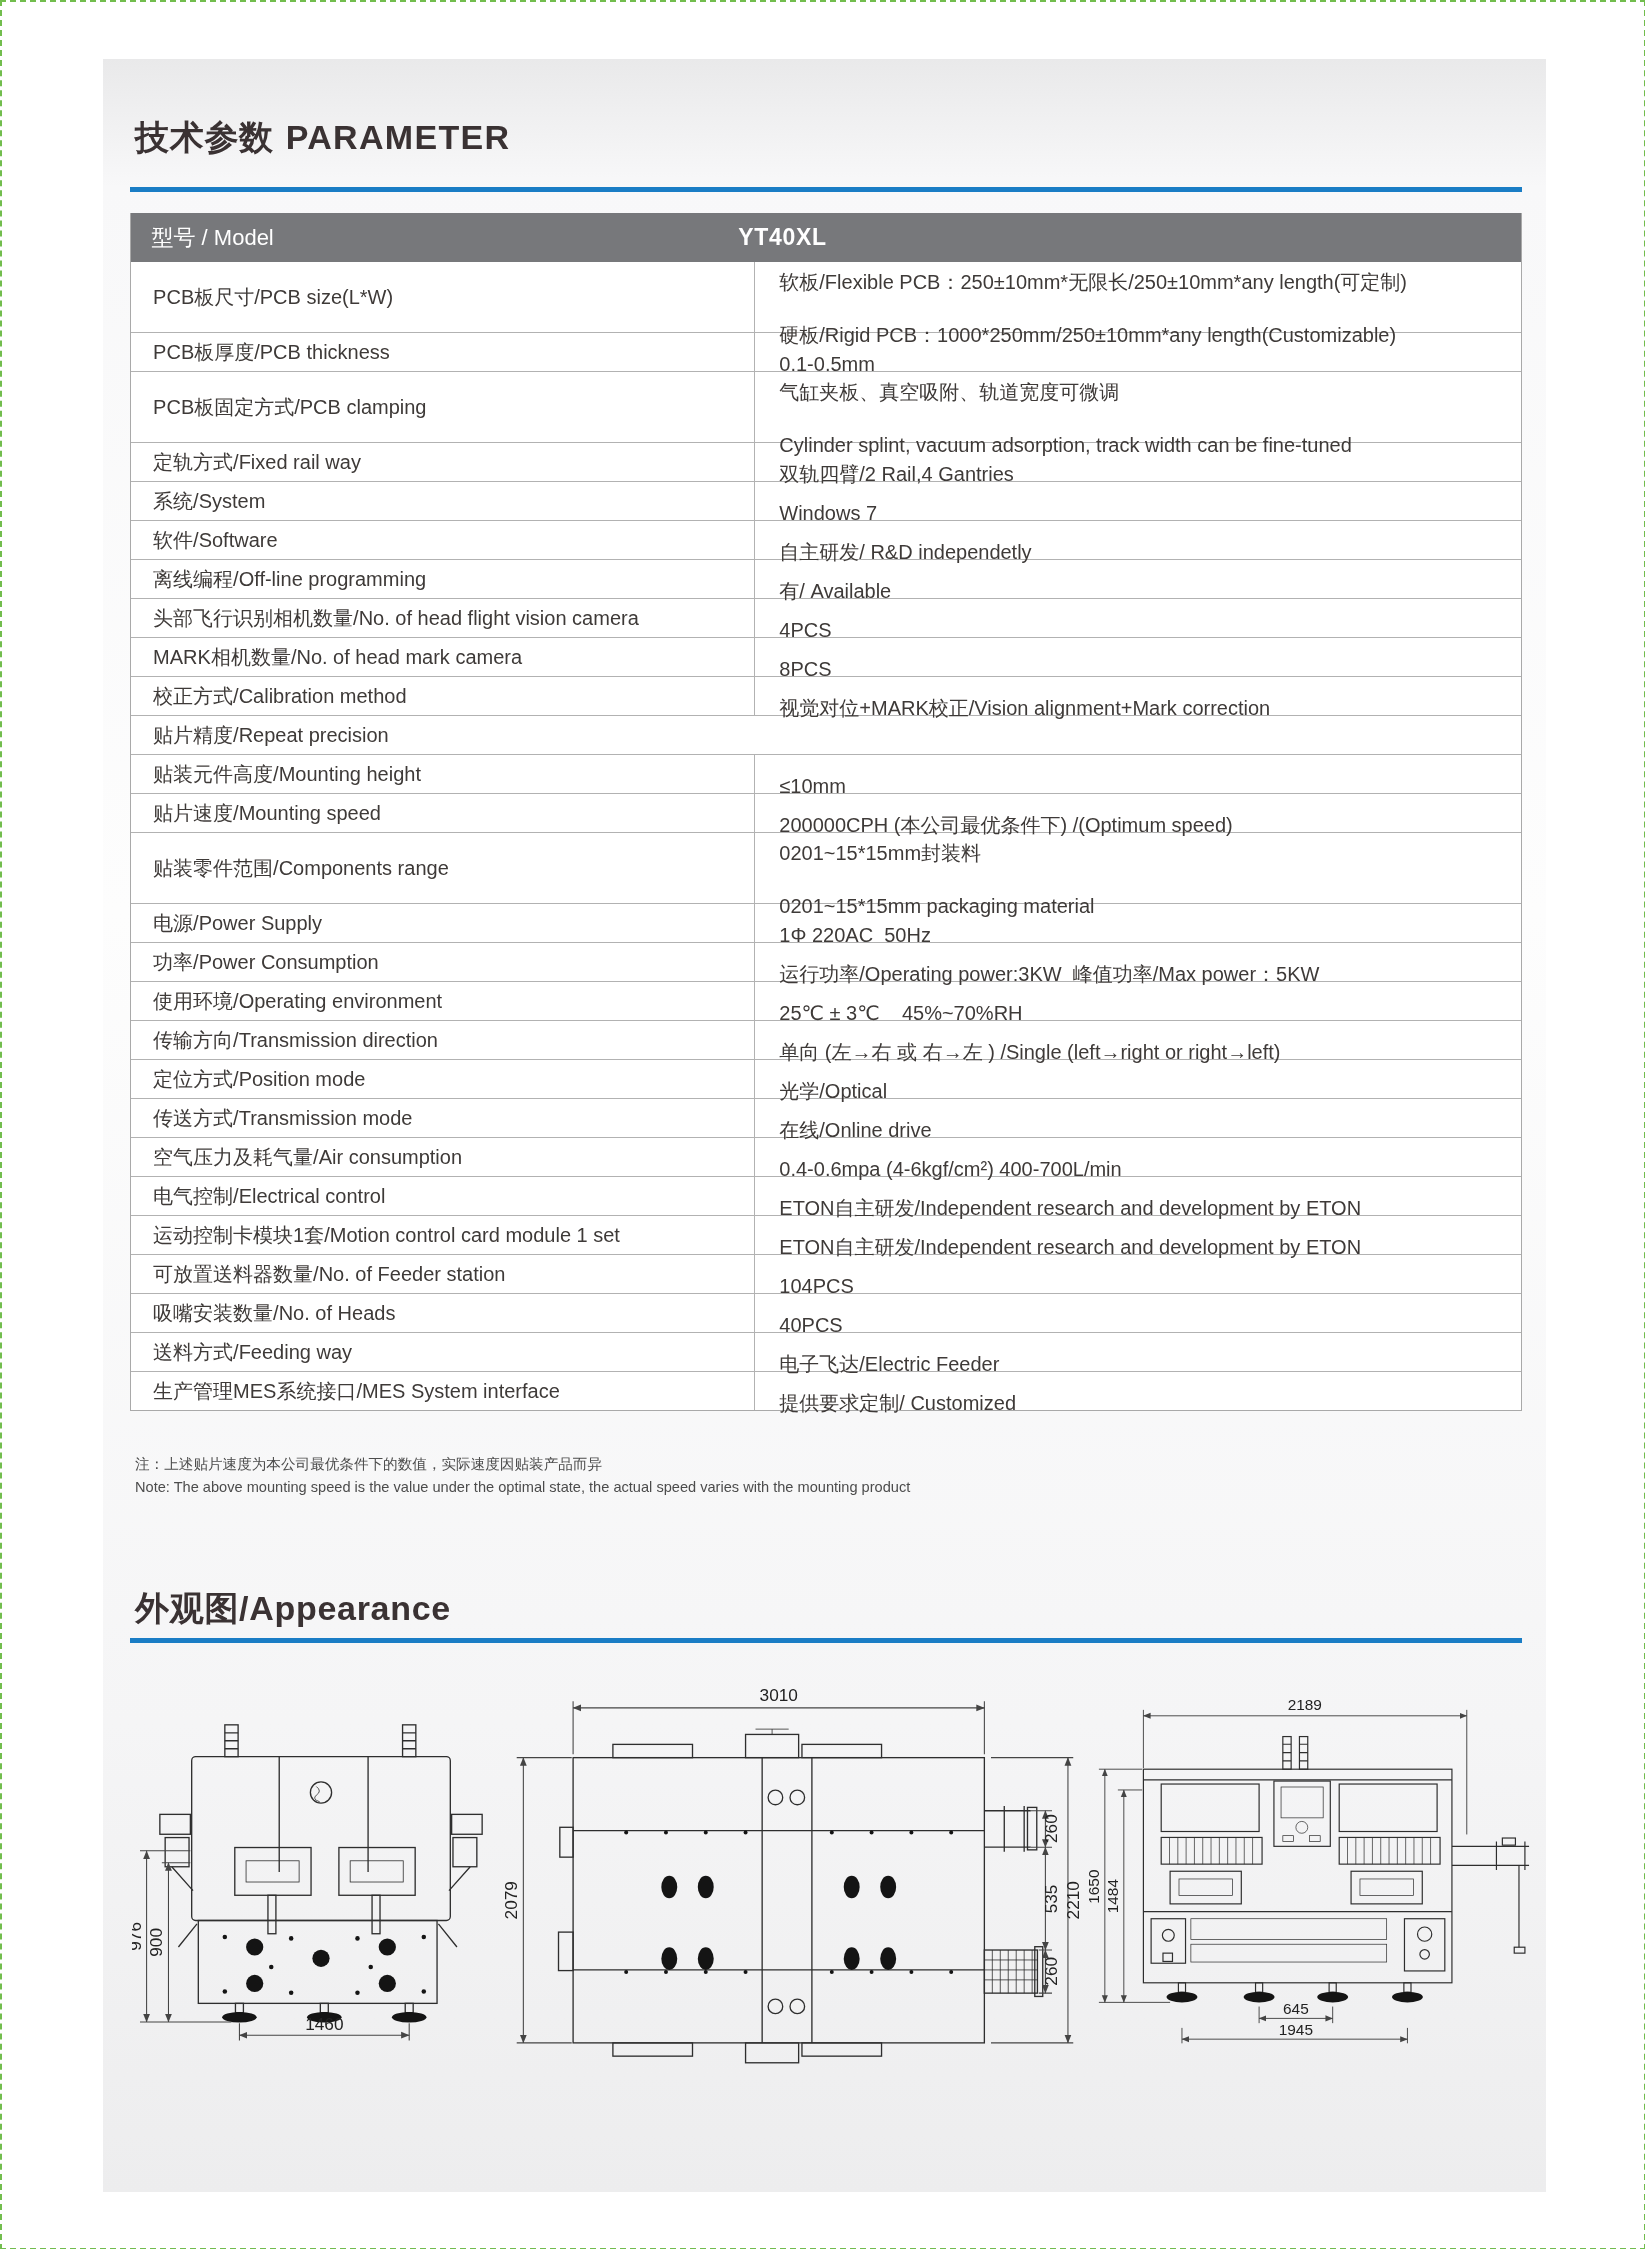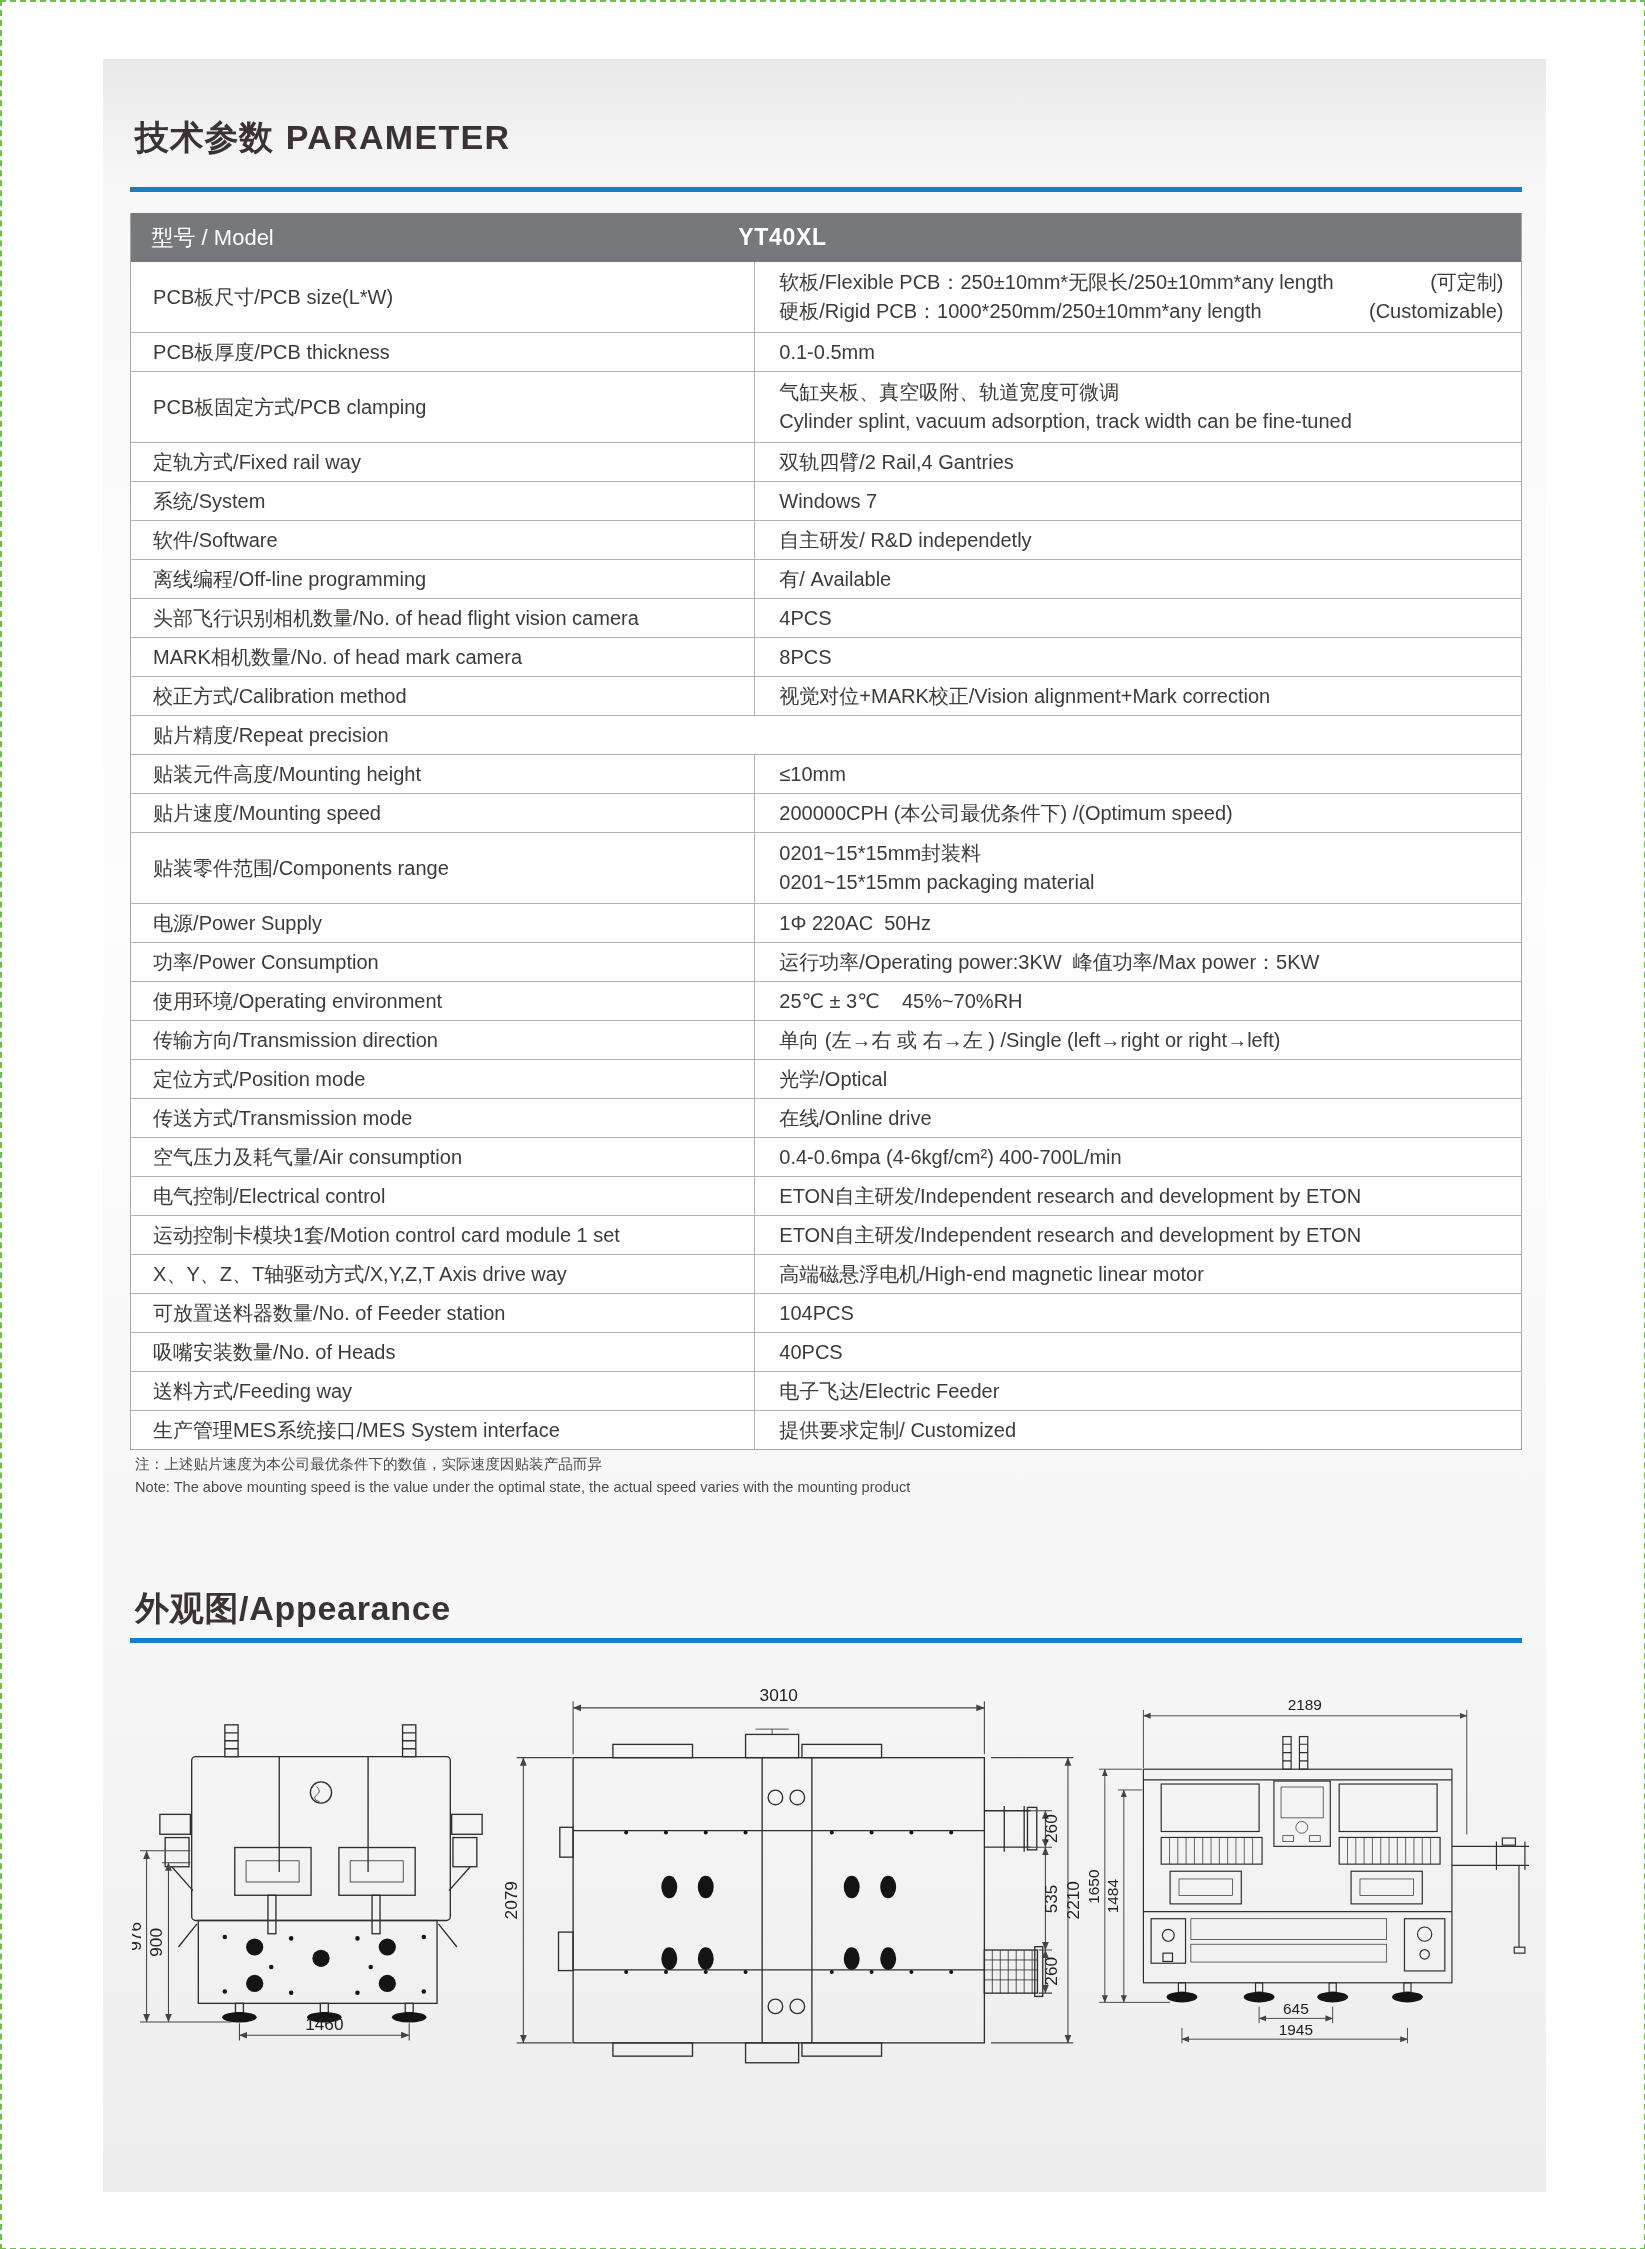--- a/index.html
+++ b/index.html
@@ -16,21 +16,21 @@
               border:1.3px solid #a9a9a9;border-top:none;box-sizing:border-box;background:#fff;}
   .thead{display:flex;height:49px;background:#77787b;color:#ffffff;align-items:center;}
   .th.label{width:42%;padding-left:21px;box-sizing:border-box;font-size:22px;}
   .th.value{flex:1;padding-left:24px;box-sizing:border-box;font-weight:bold;font-size:23px;letter-spacing:0.7px;}
   .tr{display:flex;border-bottom:1.3px solid #b2b2b2;height:38px;gap:40px;}
   .tr.tall{height:70px;}
   .tr:last-child{border-bottom:none;}
   .td{display:flex;flex-direction:column;justify-content:center;font-size:20px;color:#3e3a38;box-sizing:border-box;}
   .td.label{width:42%;padding-left:22.6px;}
   .td.value{flex:1;padding-left:24px;padding-right:17px;border-left:1.3px solid #b2b2b2;}
-  .vline{display:flex;justify-content:space-between;align-items:baseline;white-space:nowrap;line-height:30.5px;}
+  .vline{display:flex;align-items:baseline;white-space:nowrap;line-height:30.5px;margin-top:24px;}
   .tr.tall .vline{line-height:29px;}
   
   .note{position:absolute;left:32px;top:1394px;font-size:14.6px;color:#4c4c4c;line-height:23px;}
   
   .dwg{position:absolute;}
   .dwg text{font-family:"Liberation Sans","DejaVu Sans",sans-serif;font-size:26px;fill:#222;}
   .mk{stroke:#2e2e2e;fill:none;stroke-width:2;}
   .mk1{stroke:#2e2e2e;fill:none;stroke-width:1.2;}
   .dim{stroke:#444;fill:none;stroke-width:1.6;}
   .blk{fill:#141414;stroke:none;}
@@ -232,28 +232,20 @@
               <div class="vline">
                 <span>ETON自主研发/Independent research and development by ETON</span>
               </div>
             </div>
           </div>
           <div class="tr">
             <div class="td label">运动控制卡模块1套/Motion control card module 1 set</div>
             <div class="td value">
               <div class="vline">
                 <span>ETON自主研发/Independent research and development by ETON</span>
-              </div>
-            </div>
-          </div>
-          <div class="tr">
-            <div class="td label">X、Y、Z、T轴驱动方式/X,Y,Z,T Axis drive way</div>
-            <div class="td value">
-              <div class="vline">
-                <span>高端磁悬浮电机/High-end magnetic linear motor</span>
               </div>
             </div>
           </div>
           <div class="tr">
             <div class="td label">可放置送料器数量/No. of Feeder station</div>
             <div class="td value">
               <div class="vline">
                 <span>104PCS</span>
               </div>
             </div>

